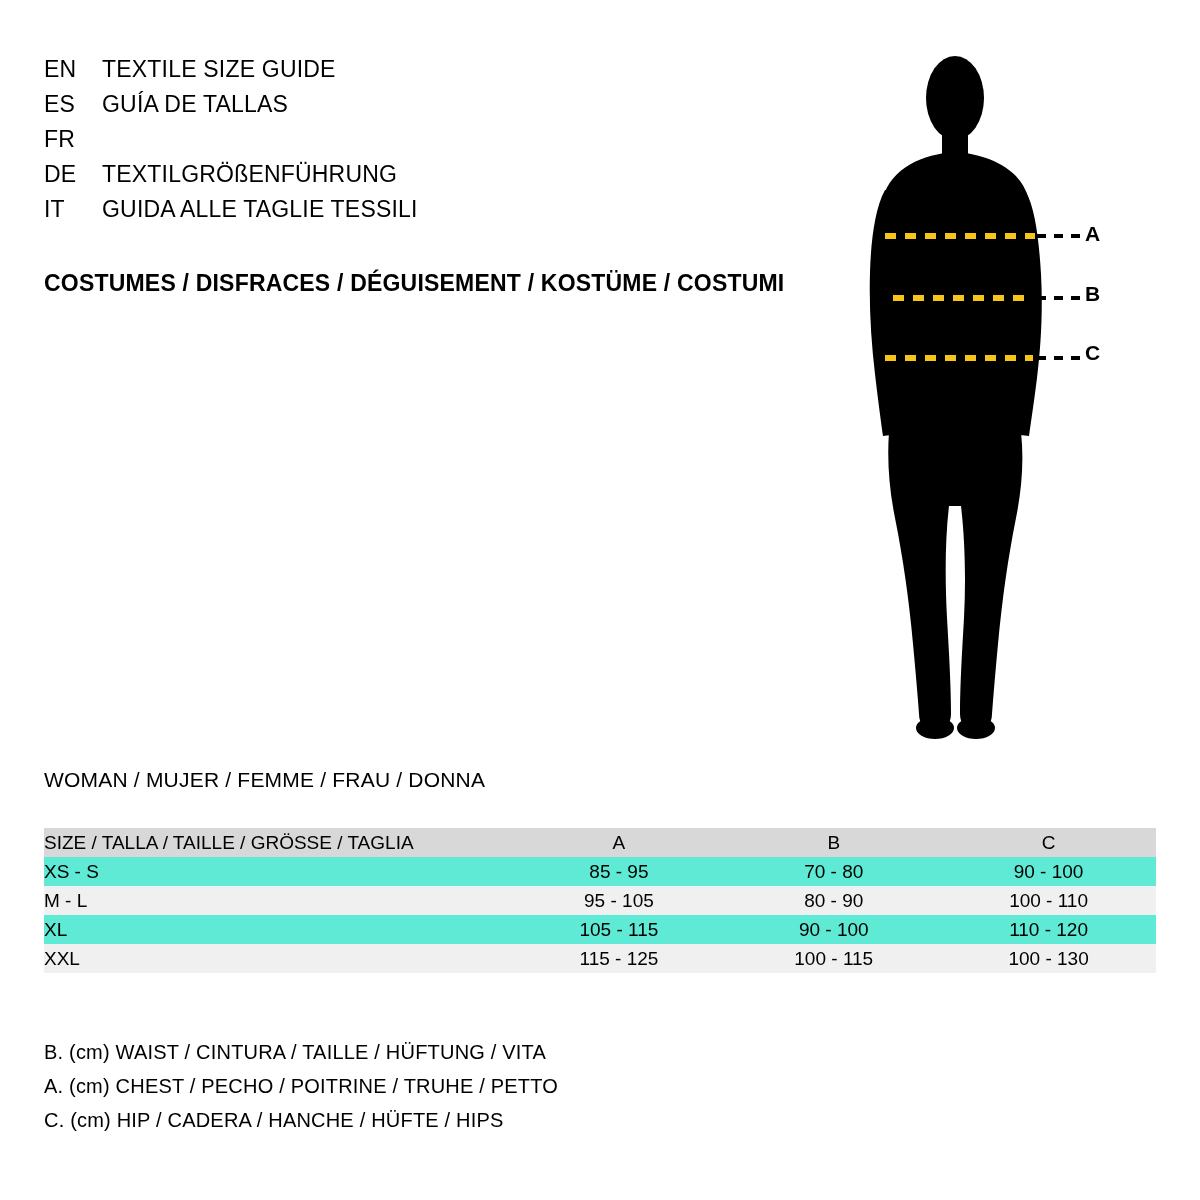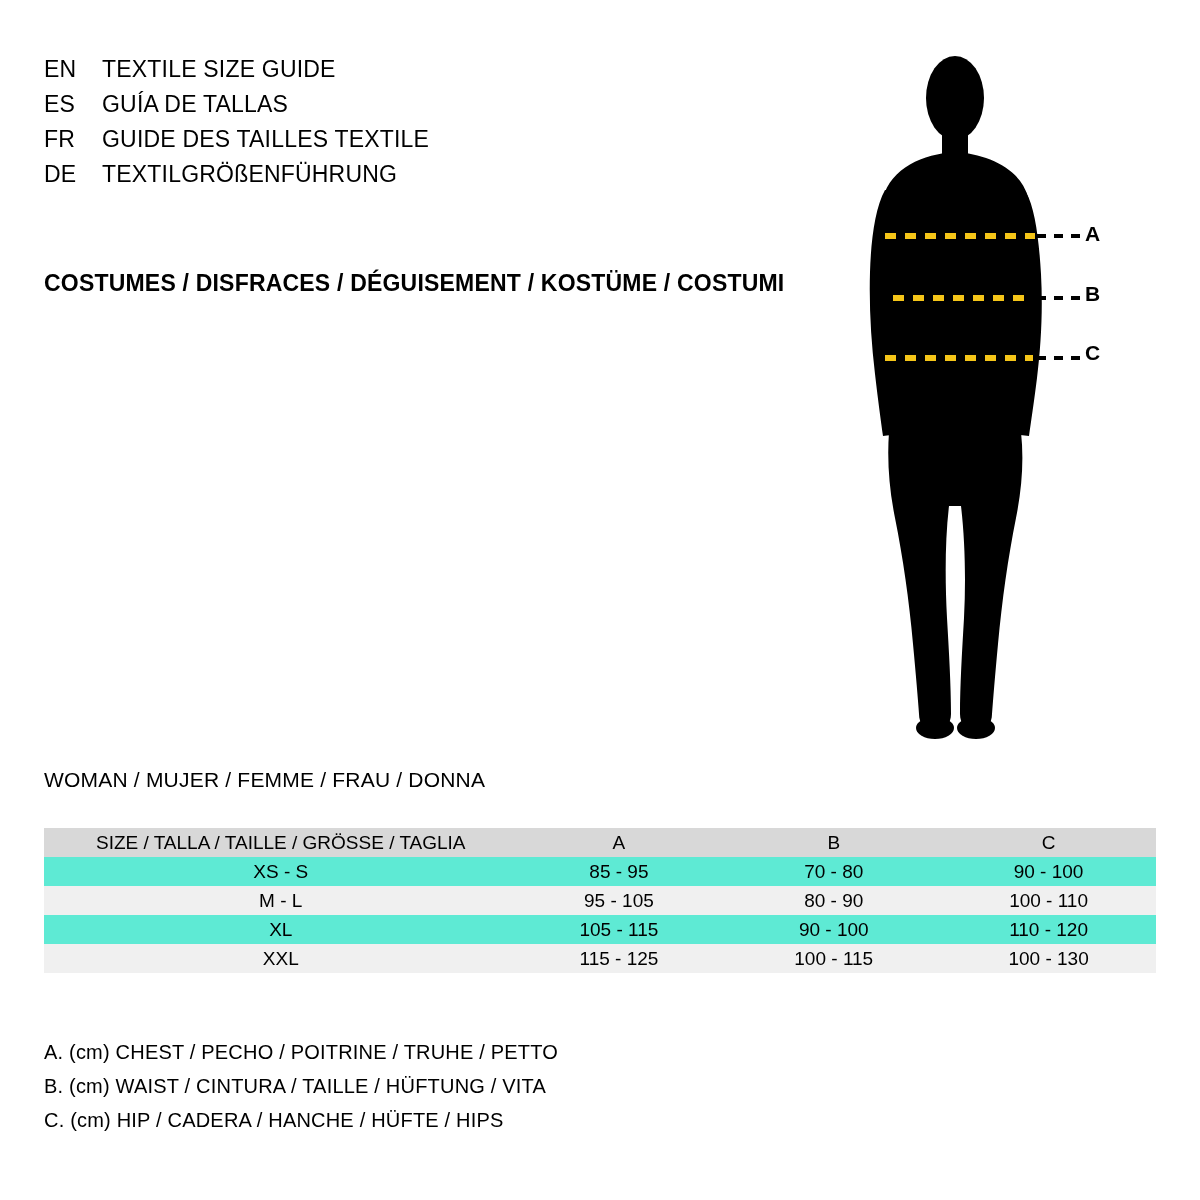--- a/index.html
+++ b/index.html
@@ -93,22 +93,21 @@
   table.size-table th,
   table.size-table td {
     padding: 0;
     height: 29px;
     font-weight: normal;
     text-align: center;
     vertical-align: middle;
   }
   table.size-table th.label-col,
   table.size-table td.label-col {
-    text-align: center;
-    padding-left: 6px;
+    text-align: left;
     width: 42%;
   }
   table.size-table th.val-col,
   table.size-table td.val-col {
     width: 19.3%;
   }
   tr.head-row { background: #d8d8d8; }
   tr.row-alt { background: #f0f0f0; }
   tr.row-plain { background: #5eead4; }
 
@@ -132,25 +131,28 @@
     <div class="lang-row">
       <span class="lang-code">EN</span>
       <span class="lang-text">TEXTILE SIZE GUIDE</span>
     </div>
     <div class="lang-row">
       <span class="lang-code">ES</span>
       <span class="lang-text">GUÍA DE TALLAS</span>
     </div>
     <div class="lang-row">
       <span class="lang-code">FR</span>
-      <span class="lang-text">GUIDE DES TAILLES TEXTILE</span>
     </div>
     <div class="lang-row">
       <span class="lang-code">DE</span>
       <span class="lang-text">TEXTILGRÖßENFÜHRUNG</span>
+    </div>
+    <div class="lang-row">
+      <span class="lang-code">IT</span>
+      <span class="lang-text">GUIDA ALLE TAGLIE TESSILI</span>
     </div>
   </div>
 
   <div class="costumes-line">COSTUMES / DISFRACES / DÉGUISEMENT / KOSTÜME / COSTUMI</div>
 
   <div class="figure-wrap">
     <svg class="figure-svg" width="310" height="700" viewBox="0 0 310 700" xmlns="http://www.w3.org/2000/svg">
       <g fill="#000000">
 
         <ellipse cx="110" cy="58" rx="29" ry="42"></ellipse>
@@ -254,18 +256,18 @@
       <tr class="row-alt">
         <td class="label-col">XXL</td>
         <td class="val-col">115 - 125</td>
         <td class="val-col">100 - 115</td>
         <td class="val-col">100 - 130</td>
       </tr>
     </tbody>
   </table>
 
   <div class="legend">
+    <div>B. (cm) WAIST / CINTURA / TAILLE / HÜFTUNG / VITA</div>
     <div>A. (cm) CHEST / PECHO / POITRINE / TRUHE / PETTO</div>
-    <div>B. (cm) WAIST / CINTURA / TAILLE / HÜFTUNG / VITA</div>
     <div>C. (cm) HIP / CADERA / HANCHE / HÜFTE / HIPS</div>
   </div>
 
 </div>
 
 </body></html>

